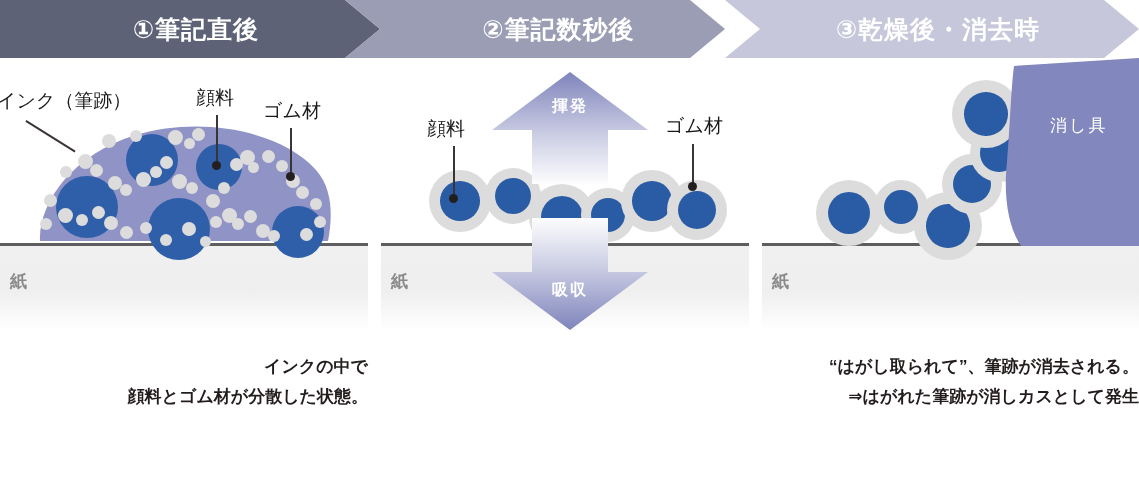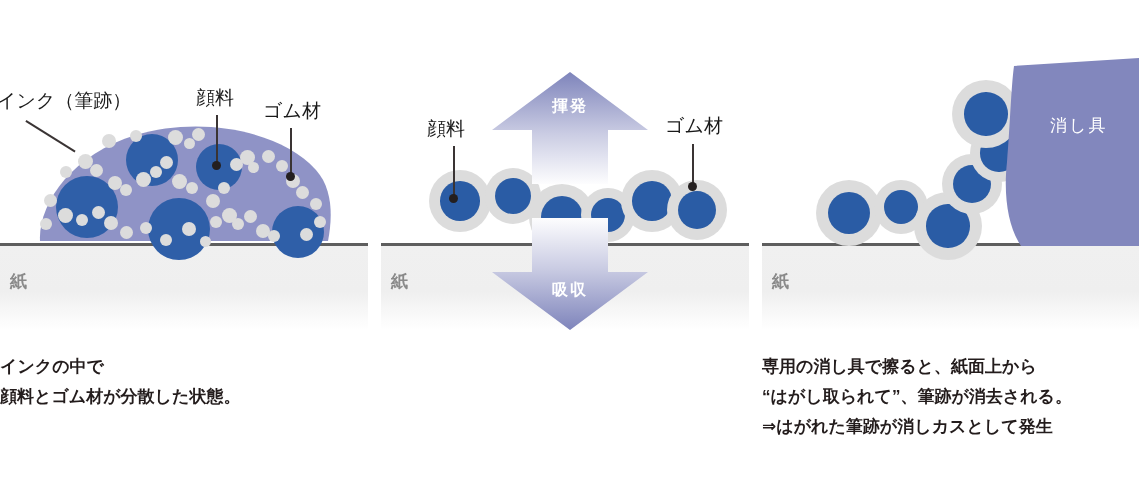--- a/index.html
+++ b/index.html
@@ -58,32 +58,55 @@
   .bead::after{content:"";position:absolute;border-radius:50%;background:#2a5ca5;
         left:18%;top:18%;width:64%;height:64%;}
 
   .arrow-up,.arrow-dn{position:absolute;display:flex;align-items:center;justify-content:center;}
   .arrow-txt{position:relative;z-index:3;color:#ffffff;font-size:16px;font-weight:700;letter-spacing:2px;}
 
   .eraser{position:absolute;z-index:4;}
   .eraser-txt{position:absolute;z-index:5;color:#ffffff;font-size:17px;font-weight:400;letter-spacing:2px;}
 
   
-  .cap{position:absolute;top:352px;text-align:left;color:#231c1c;
+  .cap{position:absolute;top:352px;text-align:right;color:#231c1c;
        font-size:17px;font-weight:700;line-height:30px;}
   .c1{left:0;width:368px;}
   .c2{left:381px;width:368px;}
   .c3{left:762px;width:377px;}
   .cap div{white-space:nowrap;}
 </style>
 </head>
 <body>
 
 <div class="stage">
 
+  <div class="banner-row">
+
+    <div class="chev" style="left:0px;width:380px;">
+      <svg class="shape" viewBox="0 0 380 58" preserveAspectRatio="none">
+        <polygon points="0,0 345,0 380,29 345,58 0,58" fill="#5d6277"></polygon>
+      </svg>
+      <span class="txt">①筆記直後</span>
+    </div>
+
+    <div class="chev" style="left:345px;width:415px;">
+      <svg class="shape" viewBox="0 0 415 58" preserveAspectRatio="none">
+        <polygon points="0,0 345,0 380,29 345,58 0,58 35,29" fill="#9a9db4"></polygon>
+      </svg>
+      <span class="txt">②筆記数秒後</span>
+    </div>
+
+    <div class="chev" style="left:725px;width:414px;">
+      <svg class="shape" viewBox="0 0 414 58" preserveAspectRatio="none">
+        <polygon points="0,0 379,0 414,29 379,58 0,58 35,29" fill="#c6c7da"></polygon>
+      </svg>
+      <span class="txt">③乾燥後・消去時</span>
+    </div>
+  </div>
 
   <div class="panel p1">
 
     <div class="paper"></div>
     <div class="paper-line"></div>
     <div class="paper-label">紙</div>
 
     <svg class="ink-blob" style="left:32px;top:50px;width:300px;height:136px;" viewBox="0 0 300 136">
       <path d="M 8 133 C 6 96 40 46 104 27 C 168 8 248 22 284 62 C 302 82 300 112 296 133 Z" fill="#8f93c6"></path>
     </svg>
@@ -220,18 +243,17 @@
     <div class="bead" style="left:190px;top:22px;width:68px;height:68px;"></div>
   </div>
 
   <div class="cap c1">
     <div>インクの中で</div>
     <div>顔料とゴム材が分散した状態。</div>
   </div>
 
 
   <div class="cap c3">
-    <div>専用の消し具で擦ると、紙面上から</div>
     <div>“はがし取られて”、筆跡が消去される。</div>
     <div>⇒はがれた筆跡が消しカスとして発生</div>
   </div>
 
 </div>
 
 </body></html>

